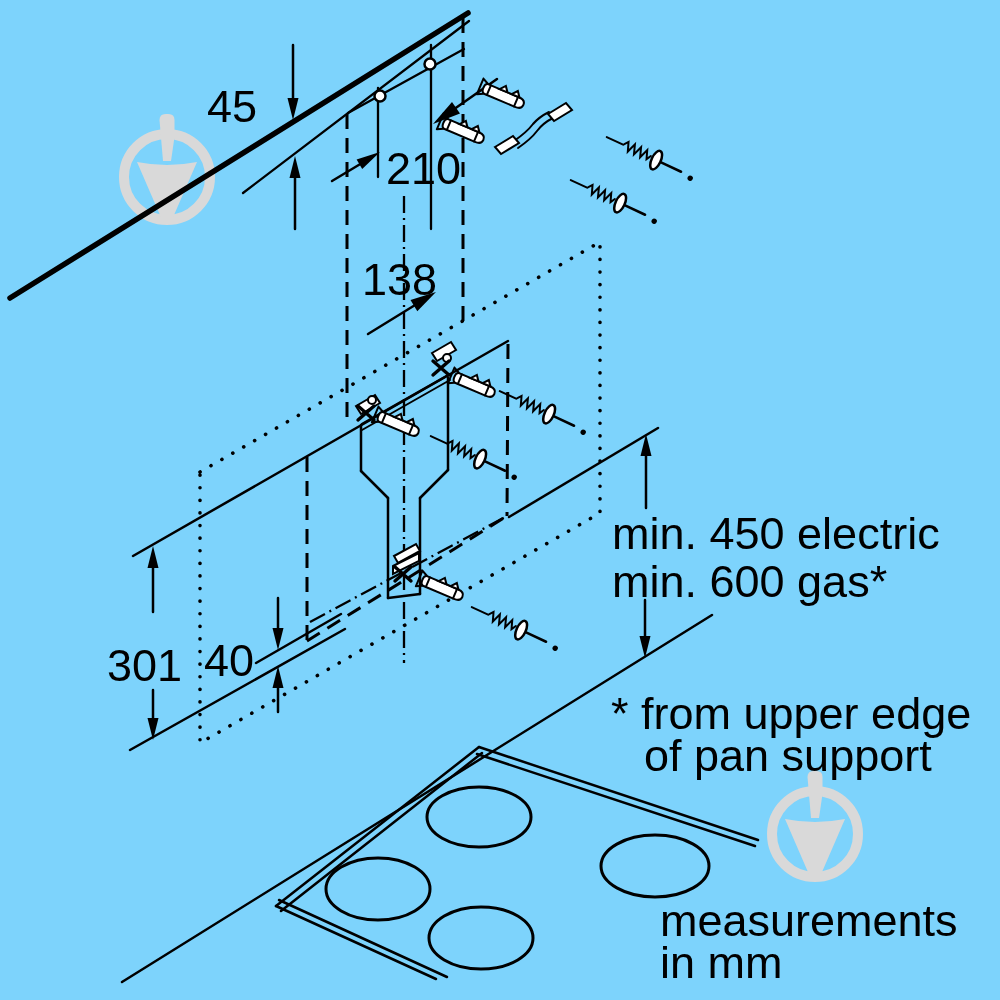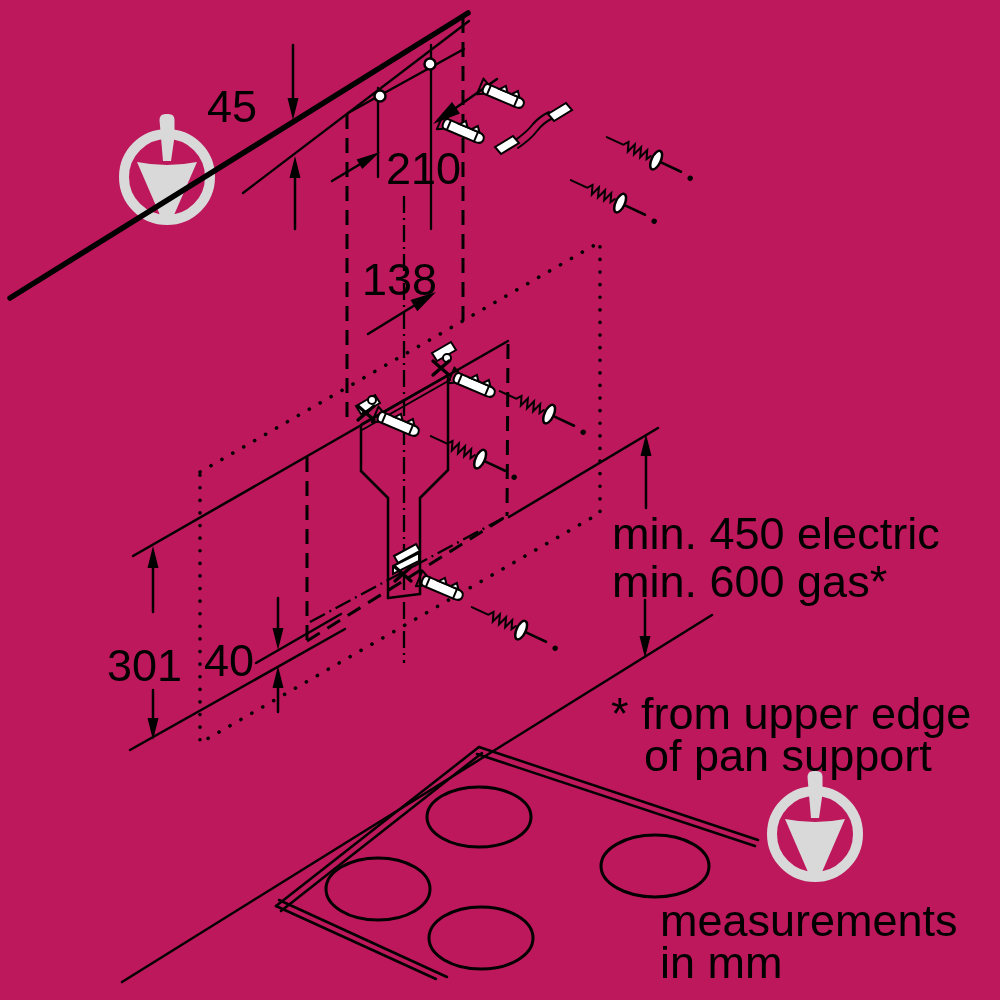--- a/index.html
+++ b/index.html
@@ -1,16 +1,16 @@
 <!DOCTYPE html>
 <html><head>
 <meta charset="utf-8">
 <style>
   html,body{margin:0;padding:0;background:#fff;}
-  .stage{width:1000px;height:1000px;position:relative;background:#be185d;overflow:hidden;}
+  .stage{width:1000px;height:1000px;position:relative;background:#7dd3fc;overflow:hidden;}
   svg{display:block;}
   .ln{stroke:#000;stroke-width:2.5;fill:none;stroke-linecap:round}
   .ln2{stroke:#000;stroke-width:2;fill:none;stroke-linecap:round}
   .ln30{stroke:#000;stroke-width:3;fill:none}
   .thick{stroke:#000;stroke-width:5.5;fill:none;stroke-linecap:round}
   .thin{stroke:#000;stroke-width:2.3;fill:none;stroke-linecap:round}
   .dot{stroke:#000;stroke-width:3.6;fill:none;stroke-dasharray:0.1 12.5;stroke-linecap:round}
   .dash{stroke:#000;stroke-width:3;fill:none;stroke-dasharray:15 9}
   .cl{stroke:#000;stroke-width:2.3;fill:none;stroke-dasharray:17 5 2 5}
   .wf{fill:#fff;stroke:#000;stroke-width:2}

